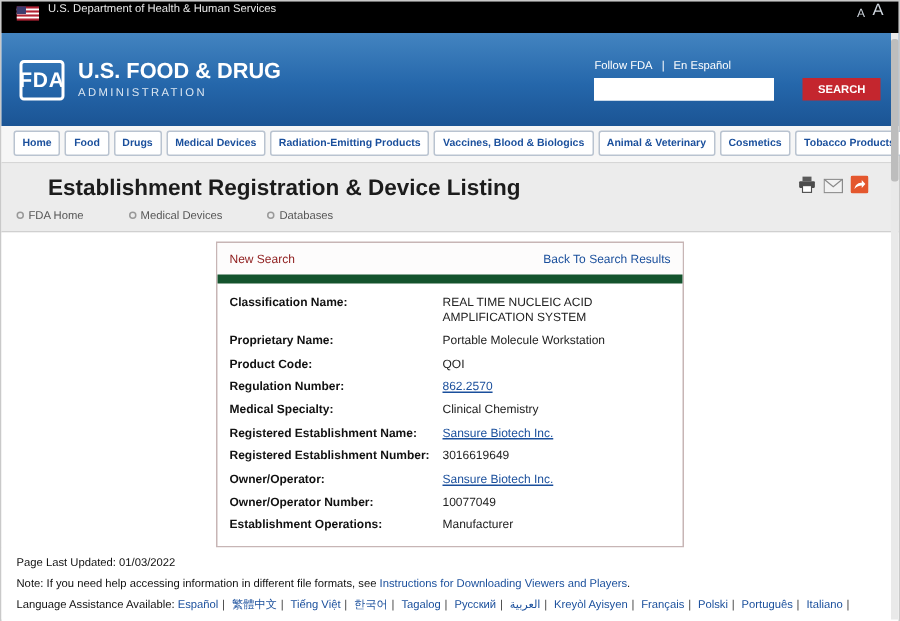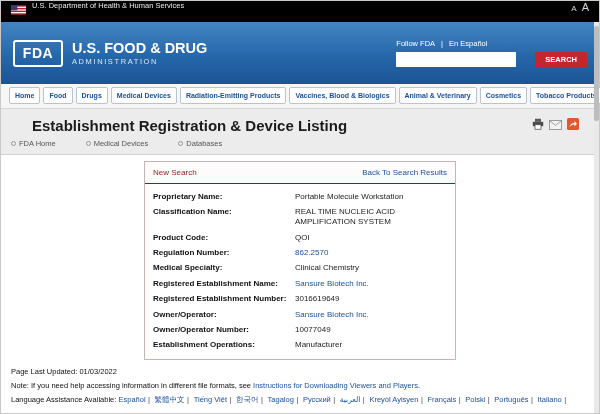--- a/index.html
+++ b/index.html
@@ -9,21 +9,21 @@
 
   
   .topbar { height:21px; background:#000000; display:flex; align-items:flex-start; padding:0 10px; gap:6px; flex:0 0 auto; }
   .dept { color:#e8e8e8; font-size:7.5px; flex:1; }
   .fs-controls { display:flex; align-items:flex-end; gap:5px; color:#cfd6de; }
   .fs-small { font-size:8px; } .fs-large { font-size:11px; }
 
   
   .header { height:62px; background:linear-gradient(180deg,#4384c0 0%,#2567ab 55%,#1b5494 100%); display:flex; align-items:center; justify-content:space-between; padding:0 12px; flex:0 0 auto; }
   .brand { display:flex; align-items:center; gap:9px; }
-  .fda-logo { width:50px; height:27px; border:2px solid #fff; border-radius:3px; color:#fff; font-weight:bold; font-size:14px; display:flex; align-items:center; justify-content:center; letter-spacing:0.5px; }
+  .fda-logo { width:30px; height:27px; border:2px solid #fff; border-radius:3px; color:#fff; font-weight:bold; font-size:14px; display:flex; align-items:center; justify-content:center; letter-spacing:0.5px; }
   .brand-line1 { color:#fff; font-weight:bold; font-size:14.5px; }
   .brand-line2 { color:#dce7f2; font-size:7.5px; letter-spacing:1.6px; margin-top:1px; }
   .header-right { display:flex; flex-direction:column; align-items:flex-start; gap:4px; }
   .header-links { color:#fff; font-size:7.5px; display:flex; gap:6px; align-items:center; }
   .search-row { display:flex; }
   .search-input { width:120px; height:15px; border:1px solid #fff; background:#fff; font-size:8px; padding:0 3px; }
   .search-btn { height:15px; background:#c4262e; color:#fff; border:none; font-size:7.5px; font-weight:bold; padding:0 10px; margin-left:19px; cursor:pointer; }
 
   
   .nav { background:#f6f6f6; padding:3px 8px 4px; display:flex; gap:3px; border-bottom:1px solid #d6d6d6; flex:0 0 auto; }
@@ -34,27 +34,27 @@
   .title-row { display:flex; align-items:center; }
   .page-title { font-size:15px; font-weight:bold; color:#1c1c1c; flex:1;margin-left:21px; }
   .title-icons { display:flex; gap:5px; margin-right:10px; align-items:center; }
   .breadcrumb { display:flex; gap:30px; align-items:center; font-size:7.5px; color:#555; padding:5px 0 6px; }
   .crumb { display:flex; align-items:center; gap:3px; cursor:pointer; }
   .crumb-dot { width:5px; height:5px; border:1px solid #999; border-radius:50%; display:inline-block; }
 
   
   .main { flex:1 1 auto; background:#fff; padding-top:6px; }
   .result-box { width:312px; margin:0 auto; border:1px solid #c7b5b5; background:#fff; }
-  .box-head { display:flex; justify-content:space-between; align-items:center; padding:6px 8px; border-bottom:1px solid #14532d; font-size:8px; background:#fdfcfc; }
+  .box-head { display:flex; justify-content:space-between; align-items:center; padding:6px 8px; border-bottom:6px solid #14532d; font-size:8px; background:#fdfcfc; }
   .new-search { color:#8e1c1c; cursor:pointer; }
   .back-link { color:#1a4f9c; cursor:pointer; }
   table.details { width:100%; border-collapse:collapse; font-size:8px; margin:5px 0 6px; }
   table.details th { text-align:left; font-weight:bold; color:#111; padding:2.5px 4px 2.5px 8px; width:148px; vertical-align:top; line-height:1.3; }
   table.details td { padding:2.5px 6px 2.5px 2px; color:#222; vertical-align:top; line-height:1.3; }
-  a.val-link { color:#1a4f9c; cursor:pointer;margin-top:47px; }
+  a.val-link { color:#1a4f9c; text-decoration:underline; cursor:pointer;margin-top:47px; }
 
   
   .footer-info { padding:5px 10px 4px; font-size:7.5px; color:#111; background:#fff; flex:0 0 auto; }
   .footer-info .line { margin-bottom:3.5px; line-height:1.4; }
   .blue-link { color:#1a4f9c; cursor:pointer; }
   .lang-sep { color:#444; margin:0 2.5px; }
 
   
   .scrollbar { position:absolute; right:0; top:21px; bottom:0; width:5px; background:#e9e9e9; }
   .scroll-thumb { position:absolute; top:4px; left:0; width:5px; height:95px; background:#bdbdbd; border-radius:2px; }
@@ -151,26 +151,26 @@
 
   <div class="main">
     <div class="result-box">
       <div class="box-head">
         <span class="new-search">New Search</span>
         <span class="back-link">Back To Search Results</span>
       </div>
       <table class="details">
         <tbody>
             <tr>
+              <th>Classification Name:</th>
+              <td>REAL TIME NUCLEIC ACID AMPLIFICATION SYSTEM</td>
+            </tr>
+        <tr>
               <th>Proprietary Name:</th>
               <td>Portable Molecule Workstation</td>
-            </tr>
-        <tr>
-              <th>Classification Name:</th>
-              <td>REAL TIME NUCLEIC ACID AMPLIFICATION SYSTEM</td>
             </tr>
         <tr>
               <th>Product Code:</th>
               <td>QOI</td>
             </tr>
         <tr>
               <th>Regulation Number:</th>
               <td><a class="val-link">862.2570</a></td>
             </tr>
         <tr>

